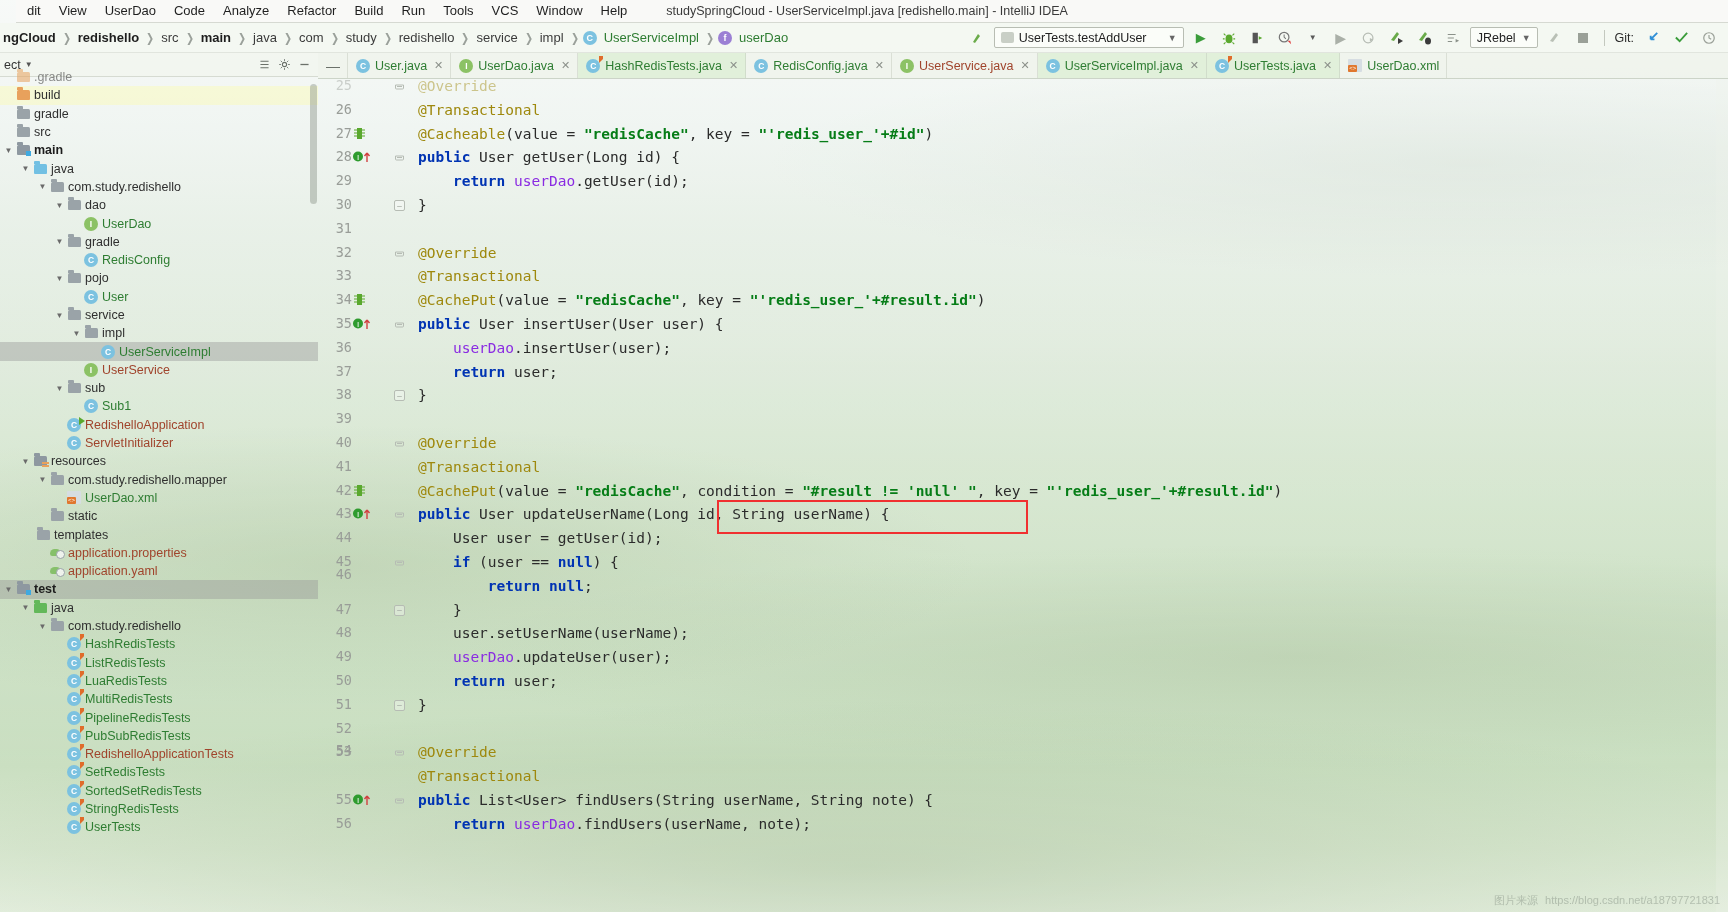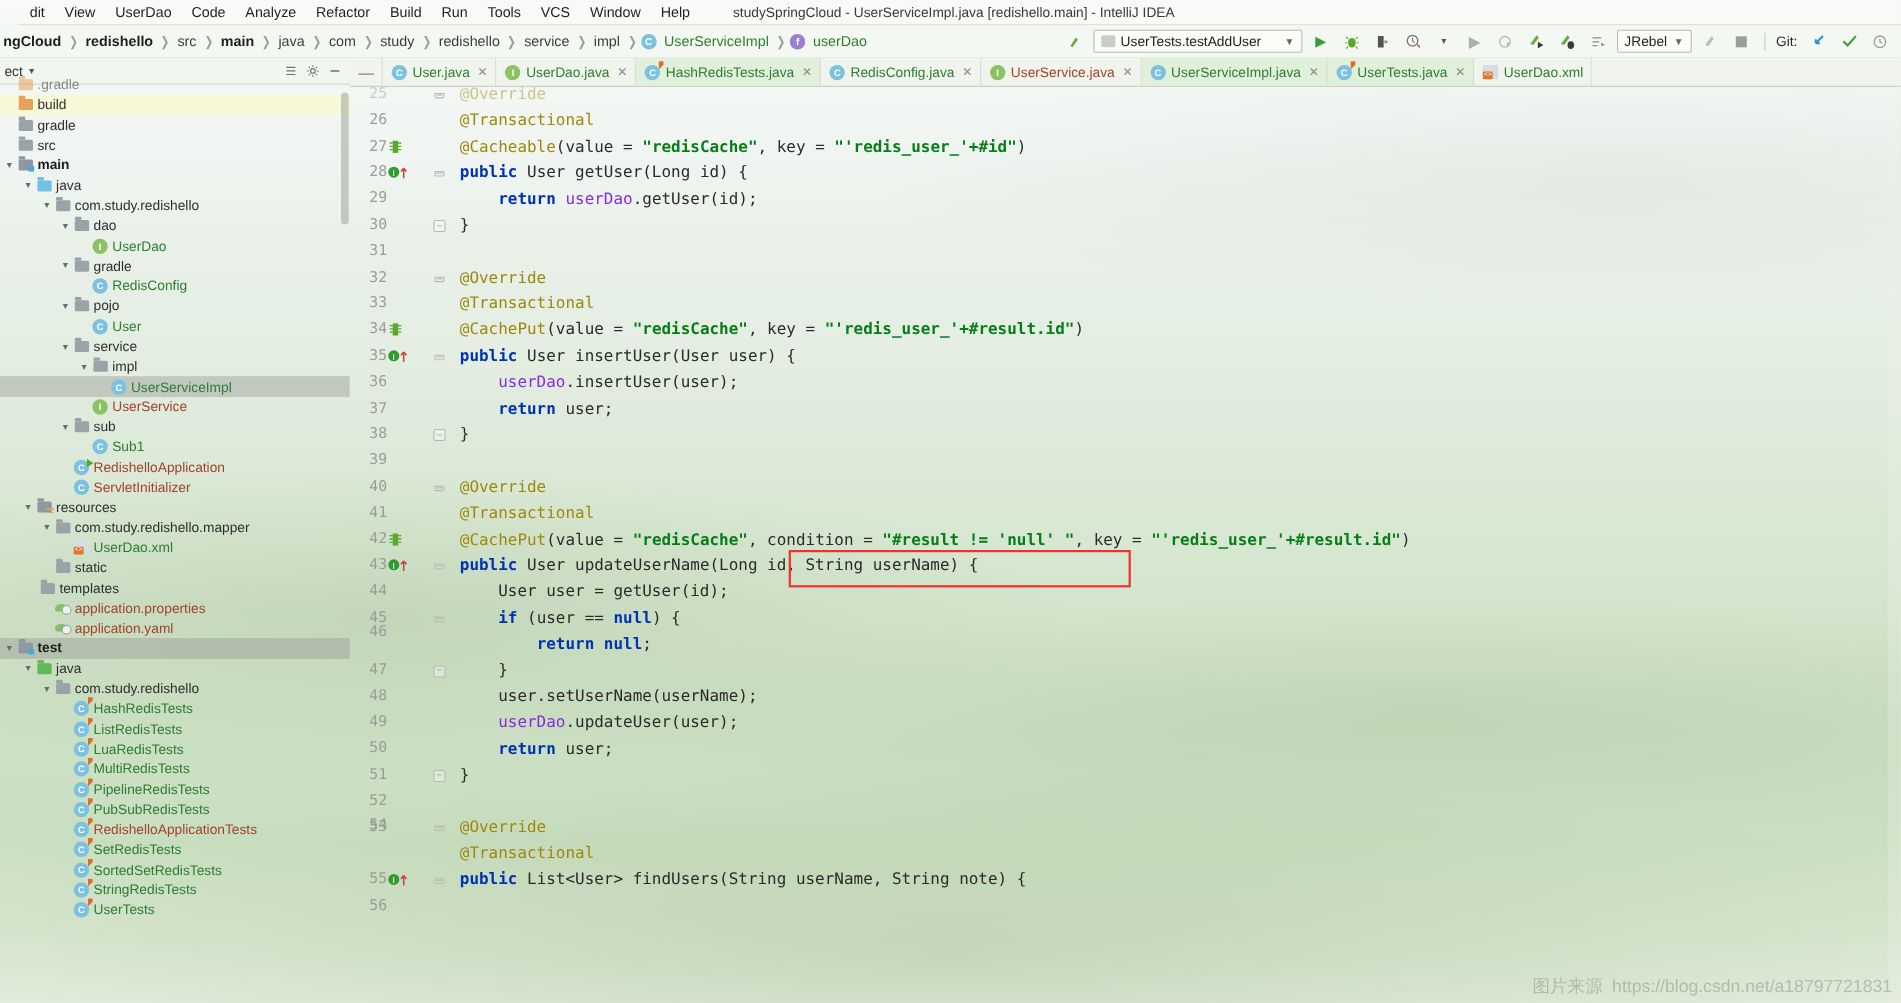--- a/index.html
+++ b/index.html
@@ -286,21 +286,21 @@
 
   
   .tree-scroll {
     position: absolute; top: 84px; left: 310px; width: 7px; height: 120px;
     background: rgba(140,148,138,0.45); border-radius: 4px;
   }
 
   
   .watermark {
     position: absolute; right: 8px; bottom: 4px;
-    font-size: 16px; color: rgba(120,130,120,0.42);
+    font-size: 11px; color: rgba(120,130,120,0.42);
     font-family: "Liberation Sans", sans-serif;
     white-space: nowrap;
   }
   .watermark .cn { margin-right: 4px; }
 
   
   .stripe {
     position: absolute; top: 79px; right: 0; width: 12px; height: 833px;
     background: rgba(240,244,236,0.25);
   }
@@ -1003,20 +1003,21 @@
         <div class="cline" style="top: 497.8px;">        <span class="kw">return</span> <span class="kw">null</span>;</div>
         <div class="cline" style="top: 521.6px;">    }</div>
         <div class="cline" style="top: 545.4px;">    user.setUserName(userName);</div>
         <div class="cline" style="top: 569.2px;">    <span class="fld">userDao</span>.updateUser(user);</div>
         <div class="cline" style="top: 593px;">    <span class="kw">return</span> user;</div>
         <div class="cline" style="top: 616.8px;">}</div>
         <div class="cline" style="top: 640.6px;"></div>
         <div class="cline" style="top: 664.4px;"><span class="ann">@Override</span></div>
         <div class="cline" style="top: 688.2px;"><span class="ann">@Transactional</span></div>
         <div class="cline" style="top: 712px;"><span class="kw">public</span> List&lt;User&gt; findUsers(String userName, String note) {</div>
+        <div class="cline" style="top: 735.8px;">    <span class="kw">return</span> <span class="fld">userDao</span>.findUsers(userName, note);</div>
       </div>
   </div>
 
   <div class="redbox" style="left:717px; top:500px; width:311px; height:34px;"></div>
 
   <div class="stripe"></div>
 
   <div class="watermark">
     <span class="cn">图片来源</span>
     <span>https://blog.csdn.net/a18797721831</span>

